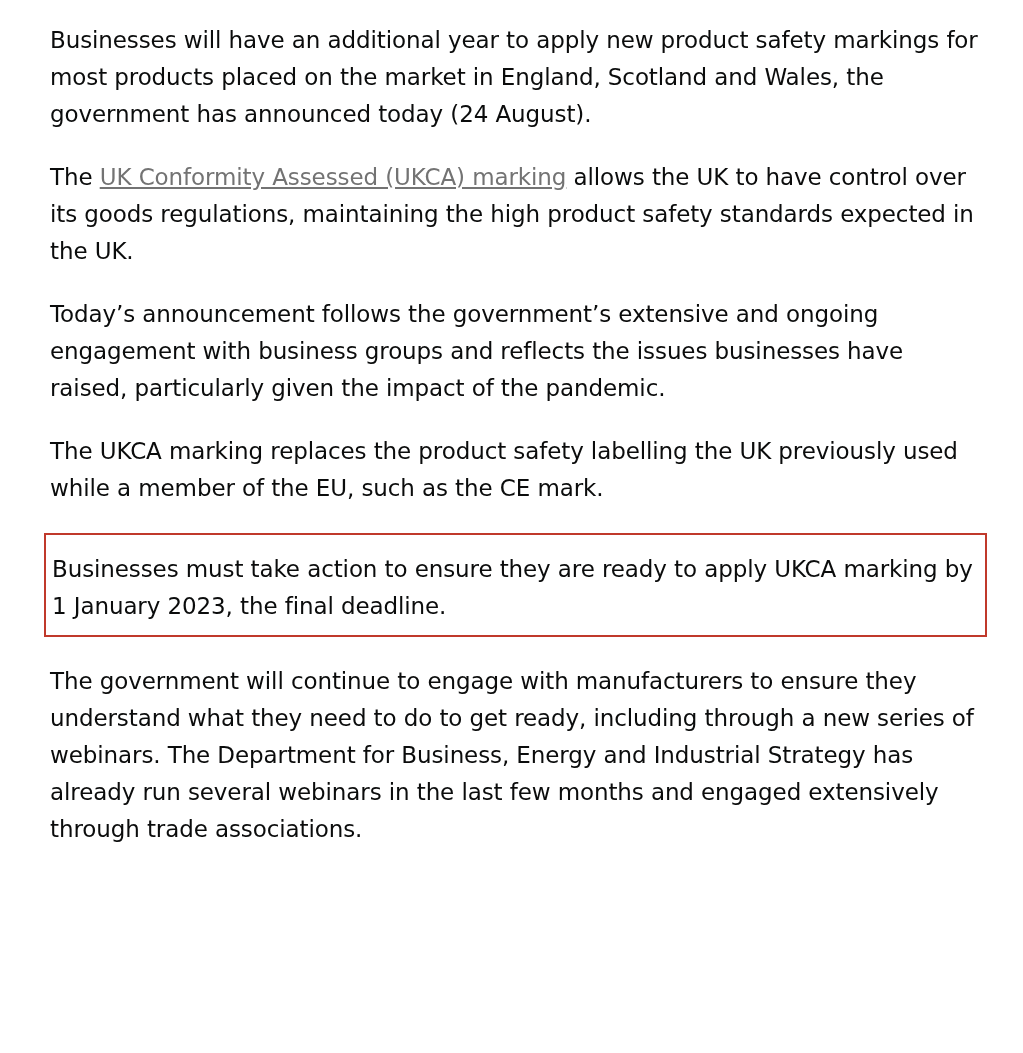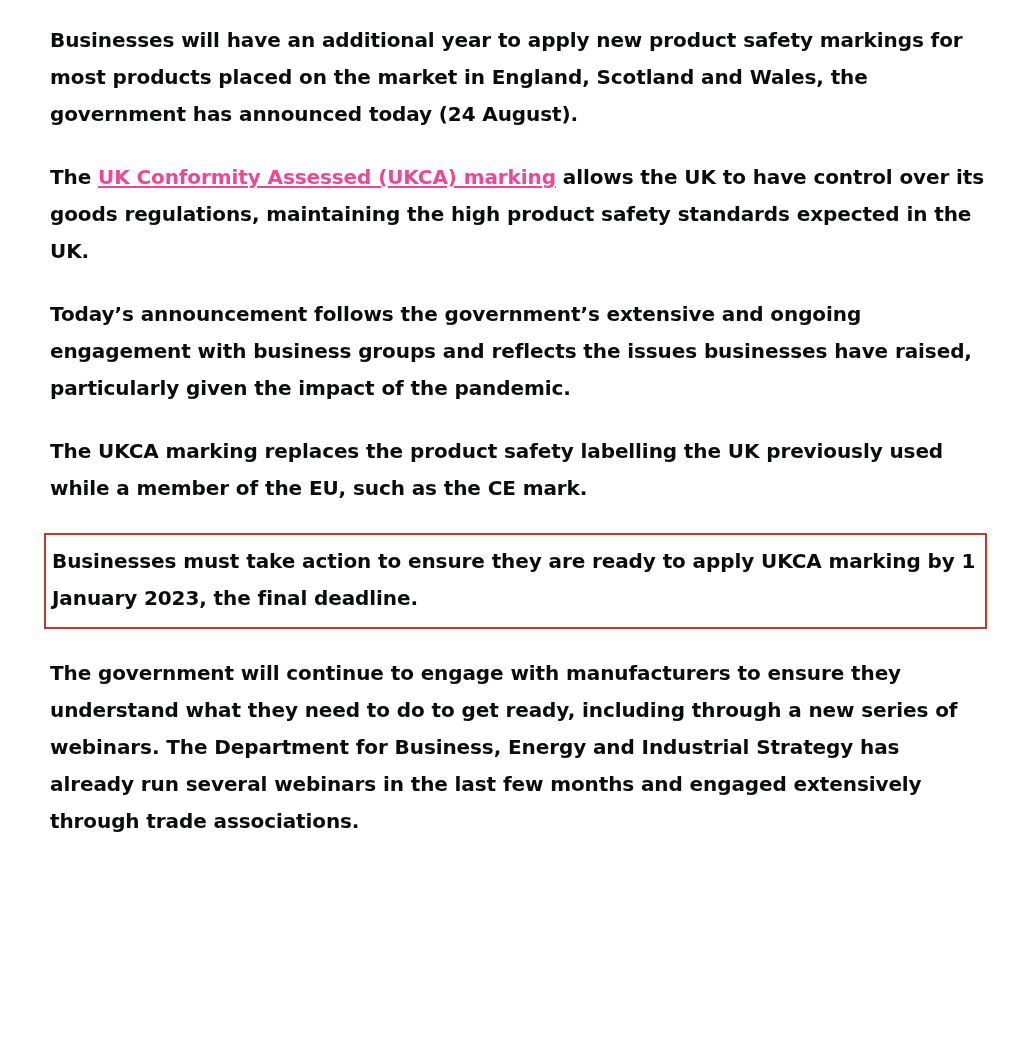--- a/index.html
+++ b/index.html
@@ -16,39 +16,39 @@
   }
   .page {
     position: relative;
     width: 1023px;
     height: 1053px;
     background: #ffffff;
     box-sizing: border-box;
     padding: 22px 36px 0 50px;
   }
   .para {
-    font-size: 20px;
+    font-size: 23px;
     line-height: 37px;
     letter-spacing: -0.1px;
     color: #0b0c0c;
     margin: 0 0 26px 0;
-    font-weight: 700;
+    font-weight: 400;
   }
   .para:last-child {
     margin-bottom: 0;
   }
   .doc-link {
-    color: #ec4899;
+    color: #737373;
     text-decoration: underline;
     text-underline-offset: 2px;
     cursor: pointer;
   }
   .highlight-box {
     border: 2px solid #c0392b;
-    padding: 8px 6px 10px 6px;
+    padding: 16px 6px 10px 6px;
     margin: 0 0 26px -6px;
     box-sizing: border-box;
     display: block;
   }
   .highlight-box .para {
     margin: 0;
   }
 </style>
 </head>
 <body>

